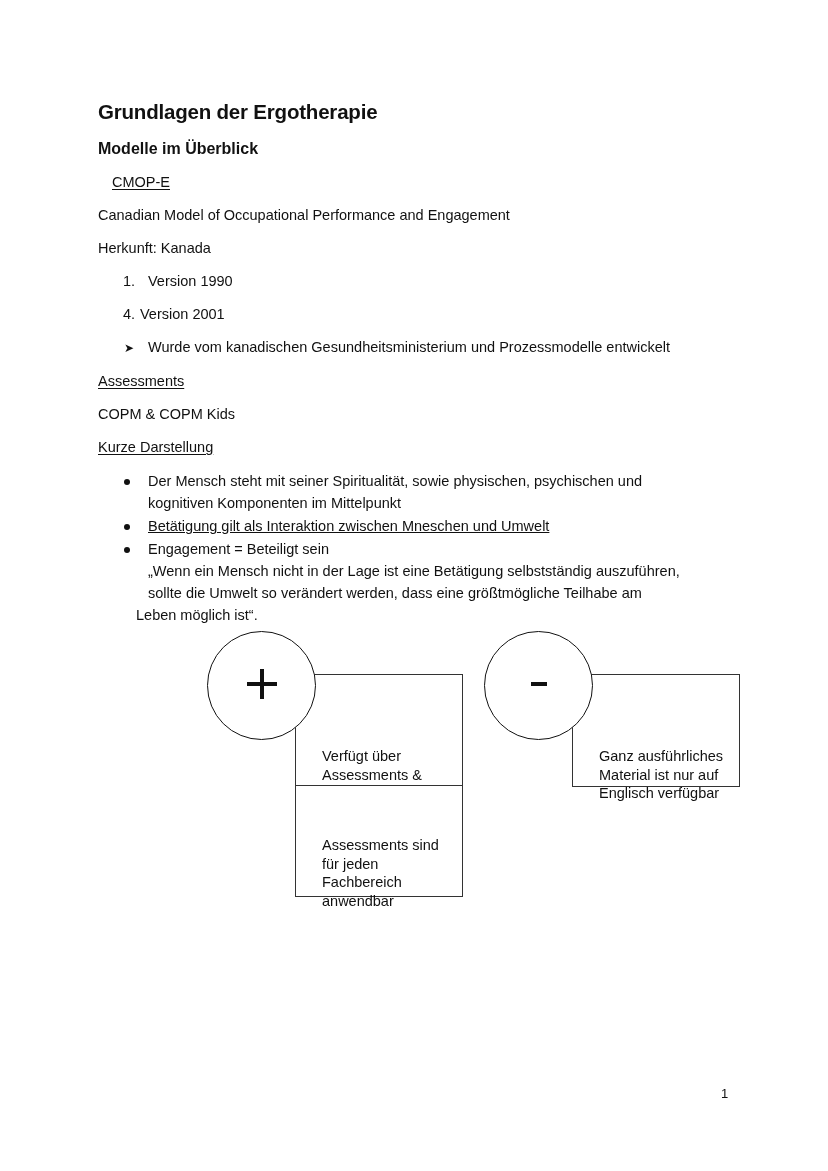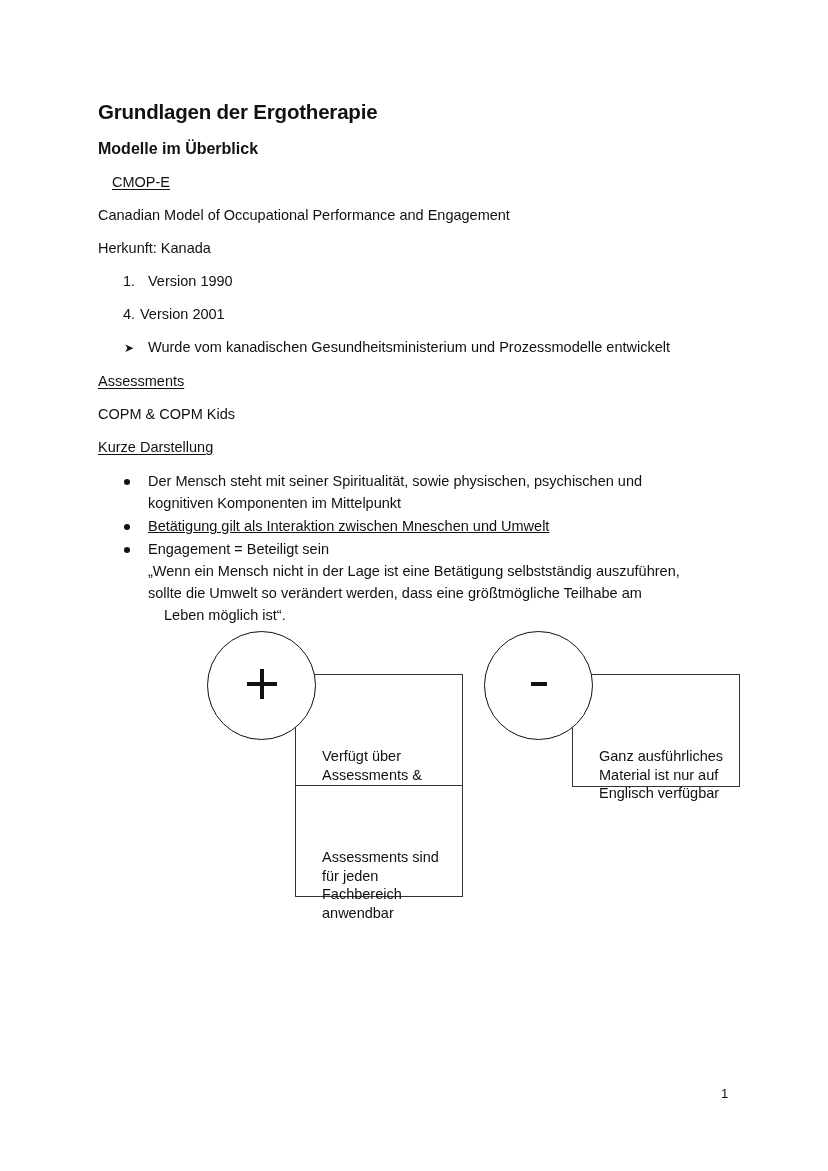--- a/index.html
+++ b/index.html
@@ -56,36 +56,36 @@
     <div class="abs line" style="left:148px; top:473px;">Der Mensch steht mit seiner Spiritualität, sowie physischen, psychischen und</div>
     <div class="abs line" style="left:148px; top:495px;">kognitiven Komponenten im Mittelpunkt</div>
 
     <span class="bullet-dot" style="left:124px; top:524px;"></span>
     <div class="abs line" style="left:148px; top:518px;text-decoration:underline;">Betätigung gilt als Interaktion zwischen Mneschen und Umwelt</div>
 
     <span class="bullet-dot" style="left:124px; top:547px;"></span>
     <div class="abs line" style="left:148px; top:541px;">Engagement = Beteiligt sein</div>
     <div class="abs line" style="left:148px; top:563px;">„Wenn ein Mensch nicht in der Lage ist eine Betätigung selbstständig auszuführen,</div>
     <div class="abs line" style="left:148px; top:585px;">sollte die Umwelt so verändert werden, dass eine größtmögliche Teilhabe am</div>
-    <div class="abs line" style="left:164px; top:607px;">Leben möglich ist“.</div>
+    <div class="abs line" style="left:136px; top:607px;">Leben möglich ist“.</div>
   </div>
 
   <div>
     <div class="circle" style="left:207px; top:631px;">
       <div class="plus"></div>
     </div>
     <div class="box" style="left:295px; top:674px; width:168px; height:113px;">
       <div class="box-text" style="left:26px; top:28px;">
         <div>Verfügt über</div>
         <div>Assessments &amp;</div>
         <div>Prozessmodelle</div>
       </div>
     </div>
     <div class="box" style="left:295px; top:785px; width:168px; height:112px;">
-      <div class="box-text" style="left:26px; top:18px;">
+      <div class="box-text" style="left:26px; top:6px;">
         <div>Assessments sind</div>
         <div>für jeden</div>
         <div>Fachbereich</div>
         <div>anwendbar</div>
       </div>
     </div>
   </div>
 
   <div>
     <div class="circle" style="left:484px; top:631px;">

